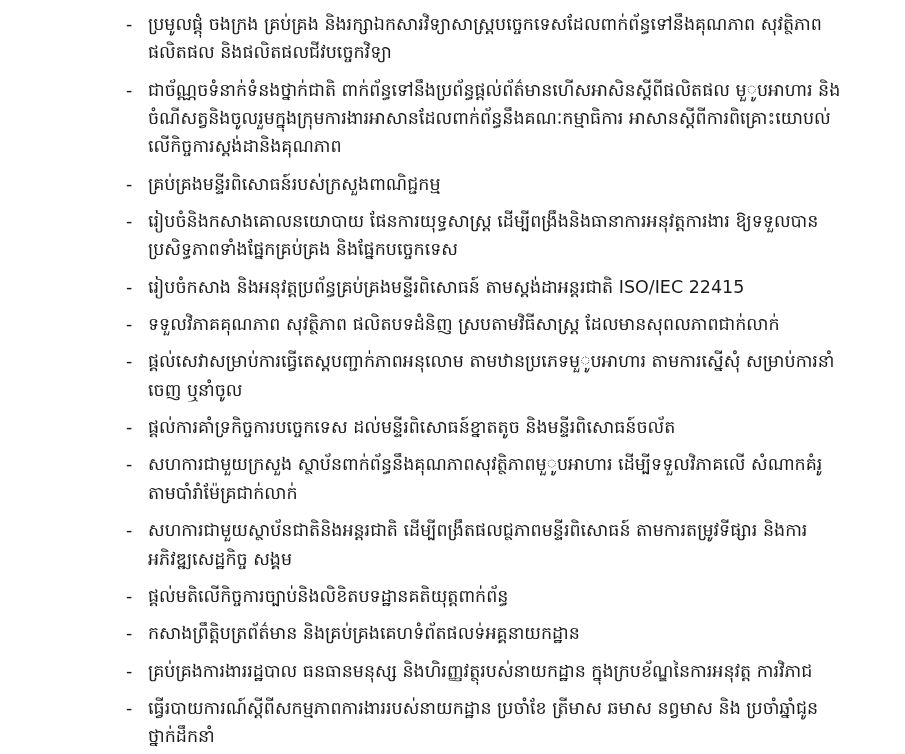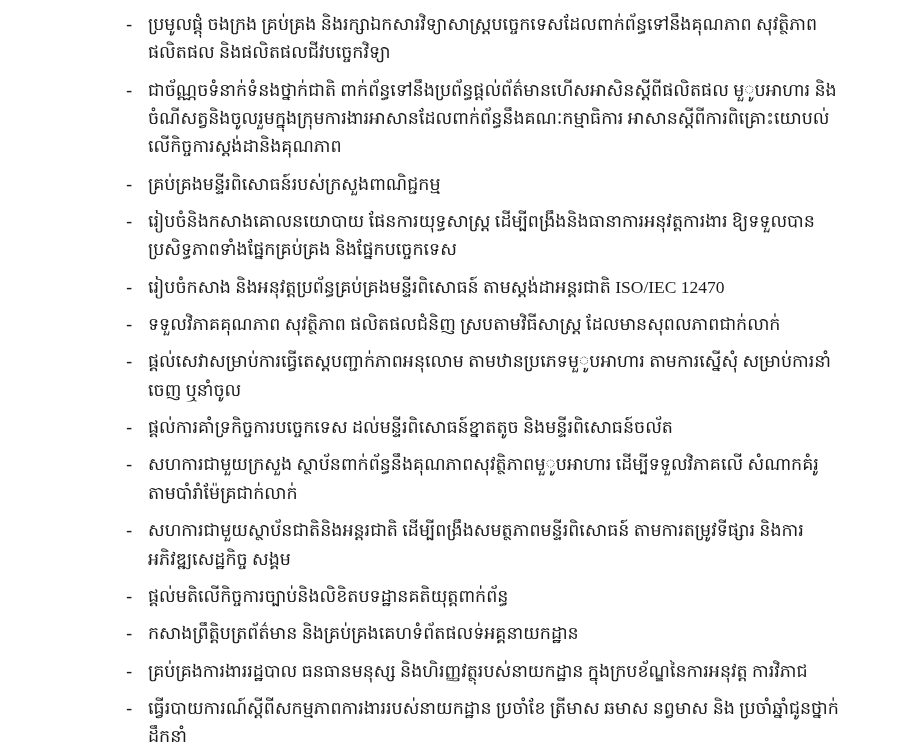--- a/index.html
+++ b/index.html
@@ -44,21 +44,20 @@
     position: absolute;
     left: 0;
     top: 0;
     width: 14px;
     font-size: 17.5px;
     line-height: 1.62;
     color: #1a1a1a;
   }
   .bullet-text {
     display: block;
-    font-family: Liberation Serif, serif;
   }
 </style>
 </head>
 <body>
 
 <div class="page">
   <div class="bullet-list">
 
     <div class="bullet-item">
       <span class="bullet-marker">-</span>
@@ -75,46 +74,46 @@
       <span class="bullet-text">គ្រប់គ្រងមន្ទីរពិសោធន៍របស់ក្រសួងពាណិជ្ជកម្ម</span>
     </div>
 
     <div class="bullet-item">
       <span class="bullet-marker">-</span>
       <span class="bullet-text">រៀបចំនិងកសាងគោលនយោបាយ ផែនការយុទ្ធសាស្ត្រ ដើម្បីពង្រឹងនិងធានាការអនុវត្តការងារ ឱ្យទទួលបានប្រសិទ្ធភាពទាំងផ្នែកគ្រប់គ្រង និងផ្នែកបច្ចេកទេស</span>
     </div>
 
     <div class="bullet-item">
       <span class="bullet-marker">-</span>
-      <span class="bullet-text">រៀបចំកសាង និងអនុវត្តប្រព័ន្ធគ្រប់គ្រងមន្ទីរពិសោធន៍ តាមស្តង់ដាអន្តរជាតិ ISO/IEC 12470</span>
+      <span class="bullet-text">រៀបចំកសាង និងអនុវត្តប្រព័ន្ធគ្រប់គ្រងមន្ទីរពិសោធន៍ តាមស្តង់ដាអន្តរជាតិ ISO/IEC 22415</span>
     </div>
 
     <div class="bullet-item">
       <span class="bullet-marker">-</span>
-      <span class="bullet-text">ទទួលវិភាគគុណភាព សុវត្ថិភាព ផលិតផលជំនិញ ស្របតាមវិធីសាស្ត្រ ដែលមានសុពលភាពជាក់លាក់</span>
+      <span class="bullet-text">ទទួលវិភាគគុណភាព សុវត្ថិភាព ផលិតបទដំនិញ ស្របតាមវិធីសាស្ត្រ ដែលមានសុពលភាពជាក់លាក់</span>
     </div>
 
     <div class="bullet-item">
       <span class="bullet-marker">-</span>
       <span class="bullet-text">ផ្តល់សេវាសម្រាប់ការធ្វើតេស្តបញ្ជាក់ភាពអនុលោម តាមឋានប្រភេទមួូបអាហារ តាមការស្នើសុំ សម្រាប់ការនាំចេញ ឬនាំចូល</span>
     </div>
 
     <div class="bullet-item">
       <span class="bullet-marker">-</span>
       <span class="bullet-text">ផ្តល់ការគាំទ្រកិច្ចការបច្ចេកទេស ដល់មន្ទីរពិសោធន៍ខ្នាតតូច និងមន្ទីរពិសោធន៍ចល័ត</span>
     </div>
 
     <div class="bullet-item">
       <span class="bullet-marker">-</span>
       <span class="bullet-text">សហការជាមួយក្រសួង ស្ថាប័នពាក់ព័ន្ធនឹងគុណភាពសុវត្ថិភាពមួូបអាហារ ដើម្បីទទួលវិភាគលើ សំណាកគំរូ តាមបាំរាំម៉ែគ្រជាក់លាក់</span>
     </div>
 
     <div class="bullet-item">
       <span class="bullet-marker">-</span>
-      <span class="bullet-text">សហការជាមួយស្ថាប័នជាតិនិងអន្តរជាតិ ដើម្បីពង្រឹងសមត្ថភាពមន្ទីរពិសោធន៍ តាមការតម្រូវទីផ្សារ និងការអភិវឌ្ឍសេដ្ឋកិច្ច សង្គម</span>
+      <span class="bullet-text">សហការជាមួយស្ថាប័នជាតិនិងអន្តរជាតិ ដើម្បីពង្រឹតផលជ្ថភាពមន្ទីរពិសោធន៍ តាមការតម្រូវទីផ្សារ និងការអភិវឌ្ឍសេដ្ឋកិច្ច សង្គម</span>
     </div>
 
     <div class="bullet-item">
       <span class="bullet-marker">-</span>
       <span class="bullet-text">ផ្តល់មតិលើកិច្ចការច្បាប់និងលិខិតបទដ្ឋានគតិយុត្តពាក់ព័ន្ធ</span>
     </div>
 
     <div class="bullet-item">
       <span class="bullet-marker">-</span>
       <span class="bullet-text">កសាងព្រឹត្តិបត្រព័ត៌មាន និងគ្រប់គ្រងគេហទំព័តផលទ់អគ្គនាយកដ្ឋាន</span>

